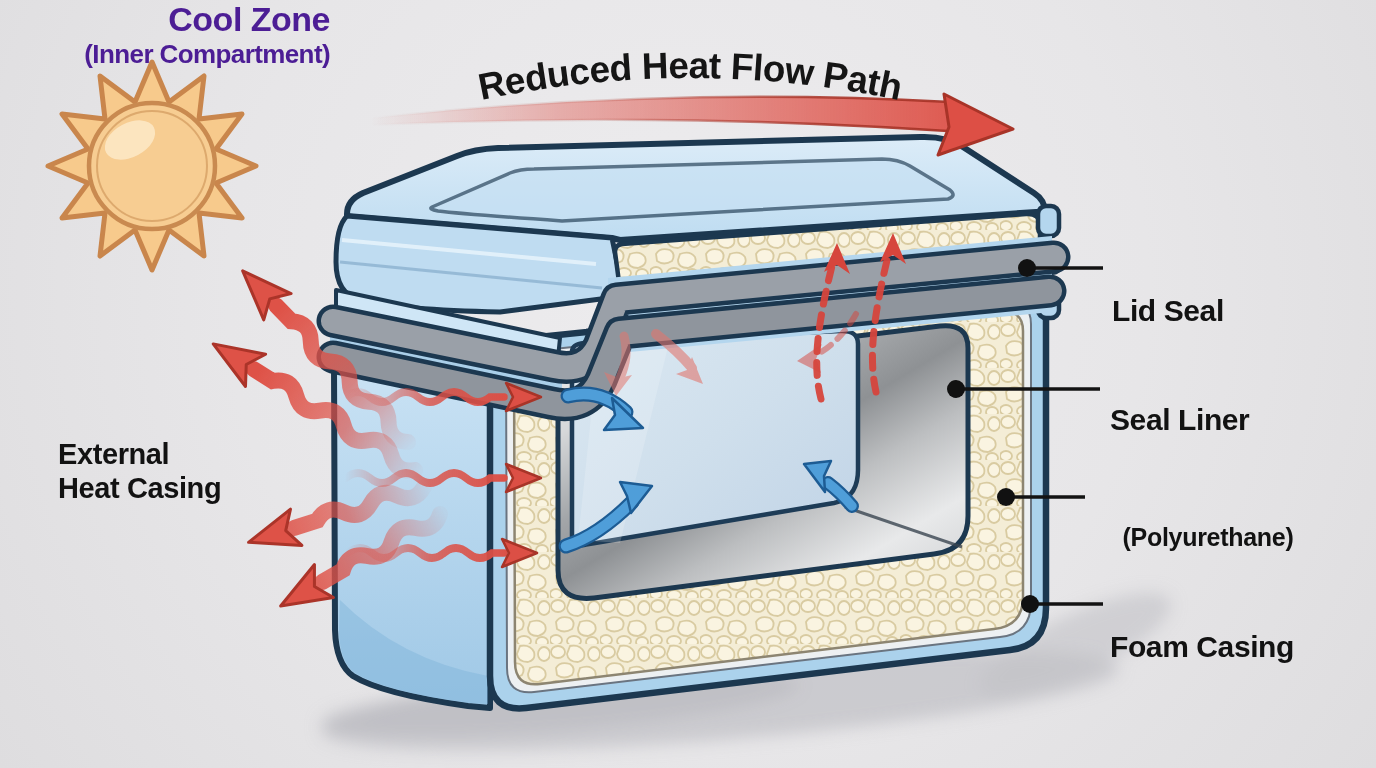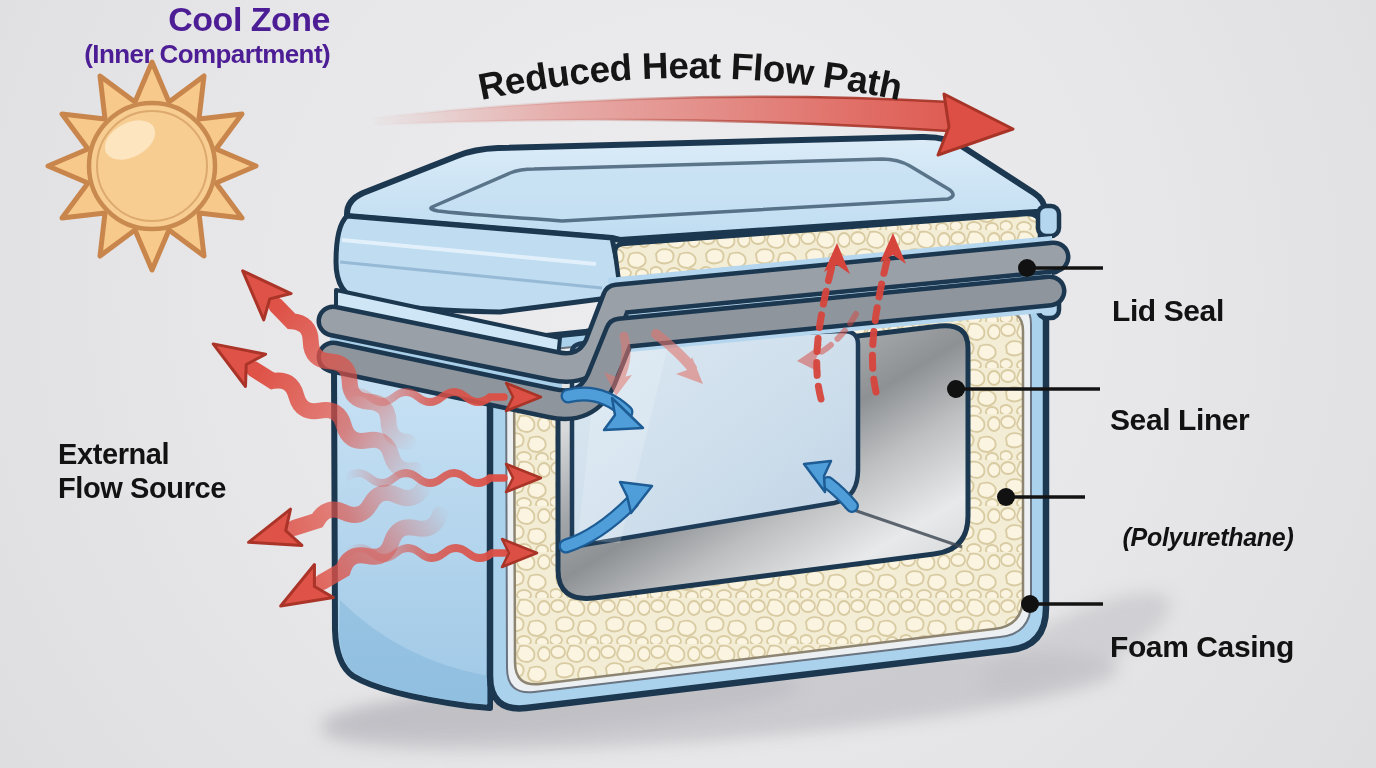--- a/index.html
+++ b/index.html
@@ -15,21 +15,21 @@
   .callout .sub{font-size:25px;letter-spacing:-0.3px;}
   .two-line span{display:block;}
   #ext-heat{left:58px;top:406px;width:238px;font-size:29px;line-height:34px;margin-top:31px;}
   #cool-zone{left:556px;top:394px;width:330px;text-align:right;color:#4c1d95;}
   #cool-zone .cz-title{font-size:34px;font-weight:bold;letter-spacing:-0.5px;display:block;}
   #cool-zone .cz-sub{font-size:26px;font-weight:bold;letter-spacing:-0.6px;display:block;margin-top:0;}
   #lbl-lidseal{left:1112px;top:252px;}
   #lbl-reflective{left:1110px;top:361px;}
   #lbl-reflective span{display:block;}
   #lbl-insulating{left:1090px;top:480px;width:236px;text-align:center;}
-  #lbl-insulating .sub{display:block;margin-top:2px;font-style:italic;}
+  #lbl-insulating .sub{display:block;margin-top:2px;}
   #lbl-outercasing{left:1110px;top:588px;}
 </style>
 </head>
 <body>
 
 <div class="stage">
 
 <svg width="1376" height="768" viewBox="0 0 1376 768">
   <defs>
     <linearGradient id="gLeft" x1="0" y1="0" x2="0" y2="1">
@@ -249,21 +249,21 @@
   <g fill="#111111">
     <circle cx="1027" cy="268" r="9"></circle>
     <circle cx="956" cy="389" r="9"></circle>
     <circle cx="1006" cy="497" r="9"></circle>
     <circle cx="1030" cy="604" r="9"></circle>
   </g>
 </svg>
 
 <div class="lbl two-line" id="ext-heat">
   <span>External</span>
-  <span>Flow Source</span>
+  <span>Heat Casing</span>
 </div>
 
 <div id="cool-zone">
   <span class="cz-title">Cool Zone</span>
   <span class="cz-sub">(Inner Compartment)</span>
 </div>
 
 <div class="lbl callout" id="lbl-lidseal">
   <span>Lid Seal</span>
 </div>

